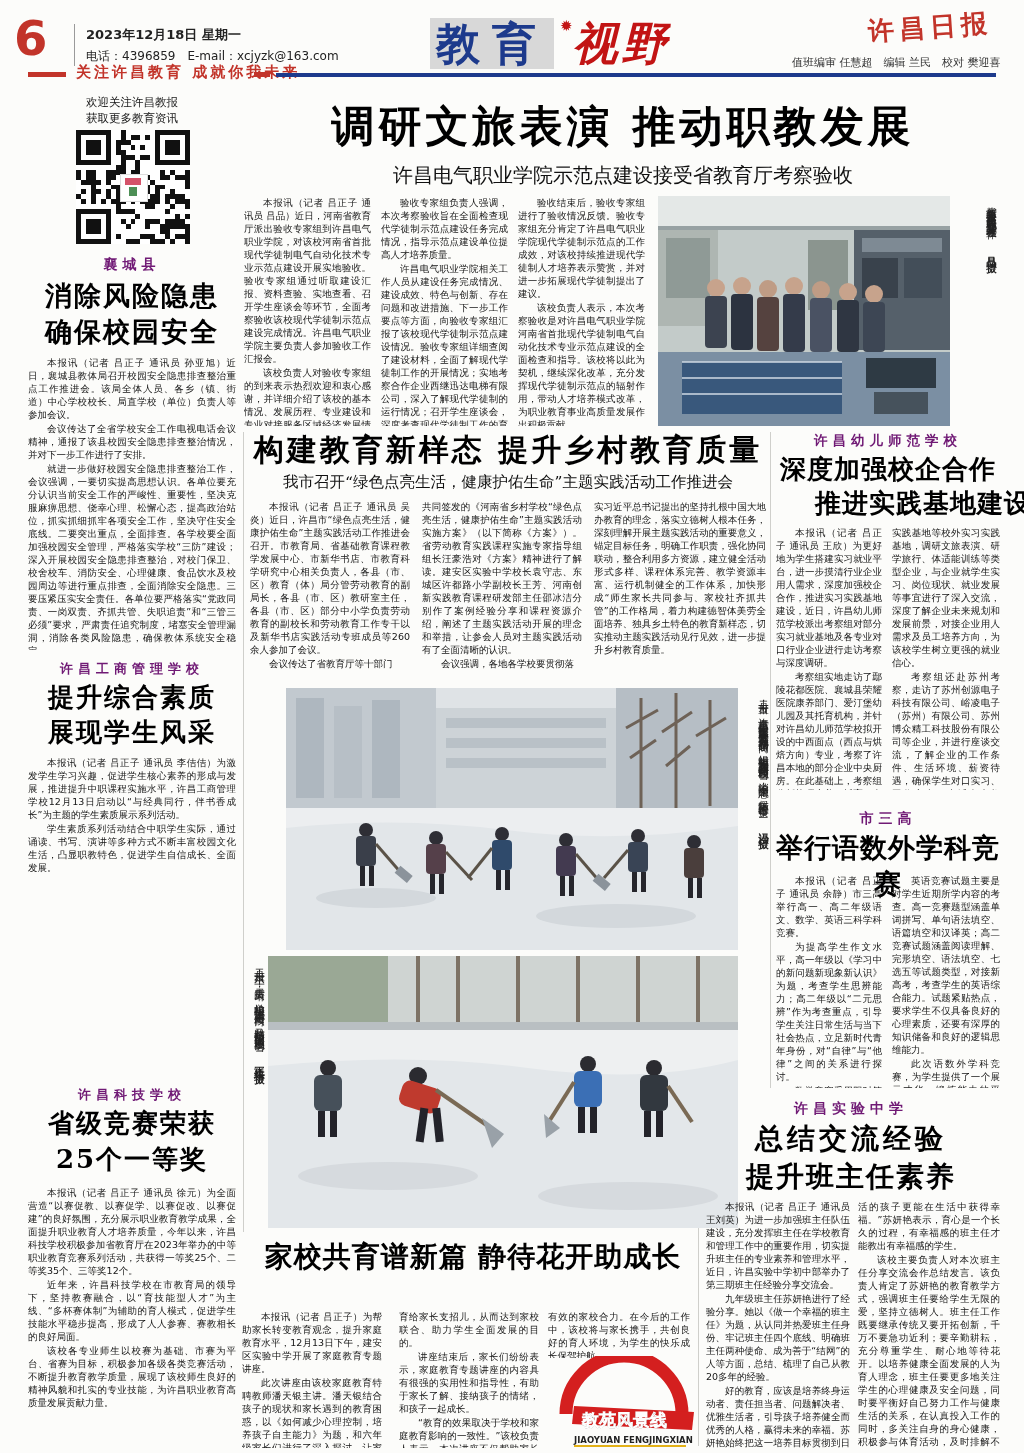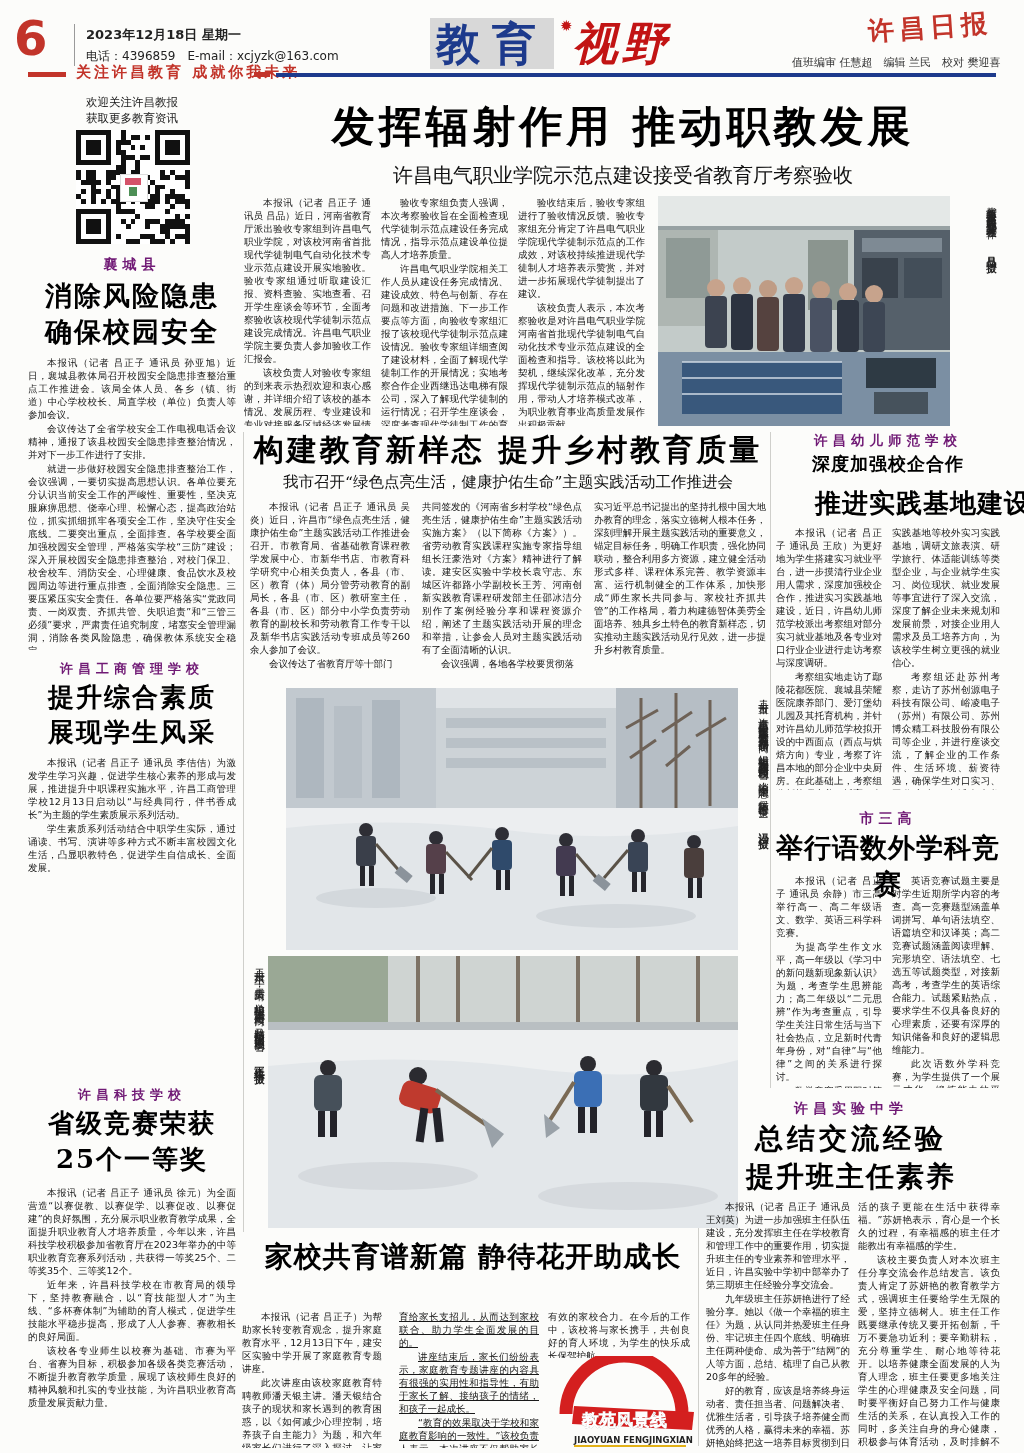--- a/index.html
+++ b/index.html
@@ -250,21 +250,21 @@
 
   <div class="abs ctr kicker serif" style="left:28px;top:1086px;width:208px;font-size:13px;">许昌科技学校</div>
   <div class="abs ctr htitle serif" style="left:28px;top:1106px;width:208px;font-size:26px;letter-spacing:2px;">省级竞赛荣获</div>
   <div class="abs ctr htitle serif" style="left:28px;top:1142px;width:208px;font-size:26px;letter-spacing:2px;">25个一等奖</div>
   <div class="abs colbox" style="left:28px;top:1186px;width:208px;height:262px;">
     <p class="bp">本报讯（记者 吕正子 通讯员 徐元）为全面营造“以赛促教、以赛促学、以赛促改、以赛促建”的良好氛围，充分展示职业教育教学成果，全面提升职业教育人才培养质量，今年以来，许昌科技学校积极参加省教育厅在2023年举办的中等职业教育竞赛系列活动，共获得一等奖25个、二等奖35个、三等奖12个。</p>
     <p class="bp">近年来，许昌科技学校在市教育局的领导下，坚持教赛融合，以“育技能型人才”为主线、“多杯赛体制”为辅助的育人模式，促进学生技能水平稳步提高，形成了人人参赛、赛教相长的良好局面。</p>
     <p class="bp">该校各专业师生以校赛为基础、市赛为平台、省赛为目标，积极参加各级各类竞赛活动，不断提升教育教学质量，展现了该校师生良好的精神风貌和扎实的专业技能，为许昌职业教育高质量发展贡献力量。</p>
   </div>
 
-  <div class="abs ctr htitle" style="left:250px;top:98px;width:746px;font-size:43px;letter-spacing:4px;">发挥辐射作用 推动职教发展</div>
+  <div class="abs ctr htitle" style="left:250px;top:98px;width:746px;font-size:43px;letter-spacing:4px;">调研文旅表演 推动职教发展</div>
   <div class="abs ctr serif" style="left:250px;top:162px;width:746px;font-size:20px;color:#111;">许昌电气职业学院示范点建设接受省教育厅考察验收</div>
   <div class="abs colbox" style="left:244px;top:196px;width:127px;height:230px;">
     <p class="bp">本报讯（记者 吕正子 通讯员 吕品）近日，河南省教育厅派出验收专家组到许昌电气职业学院，对该校河南省首批现代学徒制电气自动化技术专业示范点建设开展实地验收。验收专家组通过听取建设汇报、资料查验、实地查看、召开学生座谈会等环节，全面考察验收该校现代学徒制示范点建设完成情况。许昌电气职业学院主要负责人参加验收工作汇报会。</p>
     <p class="bp">该校负责人对验收专家组的到来表示热烈欢迎和衷心感谢，并详细介绍了该校的基本情况、发展历程、专业建设和专业对接服务区域经济发展情况等，同时希望验收专家组对该校现代学徒制建设提出宝贵意见。</p>
   </div>
   <div class="abs colbox" style="left:381px;top:196px;width:127px;height:230px;">
     <p class="bp">验收专家组负责人强调，本次考察验收旨在全面检查现代学徒制示范点建设任务完成情况，指导示范点建设单位提高人才培养质量。</p>
     <p class="bp">许昌电气职业学院相关工作人员从建设任务完成情况、建设成效、特色与创新、存在问题和改进措施、下一步工作要点等方面，向验收专家组汇报了该校现代学徒制示范点建设情况。验收专家组详细查阅了建设材料，全面了解现代学徒制工作的开展情况；实地考察合作企业西继迅达电梯有限公司，深入了解现代学徒制的运行情况；召开学生座谈会，深度考查现代学徒制工作的育人实效。</p>
   </div>
   <div class="abs colbox" style="left:518px;top:196px;width:127px;height:230px;">
@@ -322,21 +322,21 @@
   </div>
   <div class="abs colbox" style="left:422px;top:500px;width:160px;height:188px;">
     <p class="bp" style="text-indent:0;">共同签发的《河南省乡村学校“绿色点亮生活，健康护佑生命”主题实践活动实施方案》（以下简称《方案》）。省劳动教育实践课程实施专家指导组组长汪豪浩对《方案》精神进行了解读。建安区实验中学校长袁守志、东城区许都路小学副校长王芳、河南创新实践教育课程研发部主任邵冰洁分别作了案例经验分享和课程资源介绍，阐述了主题实践活动开展的理念和举措，让参会人员对主题实践活动有了全面清晰的认识。</p>
     <p class="bp">会议强调，各地各学校要贯彻落</p>
   </div>
   <div class="abs colbox" style="left:594px;top:500px;width:172px;height:188px;">
     <p class="bp" style="text-indent:0;">实习近平总书记提出的坚持扎根中国大地办教育的理念，落实立德树人根本任务，深刻理解开展主题实践活动的重要意义，锚定目标任务，明确工作职责，强化协同联动，整合利用多方资源，建立健全活动形式多样、课程体系完善、教学资源丰富、运行机制健全的工作体系，加快形成“师生家长共同参与、家校社齐抓共管”的工作格局，着力构建德智体美劳全面培养、独具乡土特色的教育新样态，切实推动主题实践活动见行见效，进一步提升乡村教育质量。</p>
   </div>
 
   <div class="abs ctr kicker serif" style="left:776px;top:432px;width:224px;font-size:13.5px;">许昌幼儿师范学校</div>
-  <div class="abs ctr htitle serif" style="left:776px;top:452px;width:224px;font-size:18px;letter-spacing:1px;">深度加强校企合作</div>
+  <div class="abs ctr htitle serif" style="left:776px;top:452px;width:224px;font-size:26px;letter-spacing:1px;">深度加强校企合作</div>
   <div class="abs ctr htitle serif" style="left:807px;top:486px;width:224px;font-size:26px;letter-spacing:1px;text-align:right;">推进实践基地建设</div>
   <div class="abs colbox" style="left:776px;top:526px;width:106px;height:264px;">
     <p class="bp">本报讯（记者 吕正子 通讯员 王欣）为更好地为学生搭建实习就业平台，进一步摸清行业企业用人需求，深度加强校企合作，推进实习实践基地建设，近日，许昌幼儿师范学校派出考察组对部分实习就业基地及各专业对口行业企业进行走访考察与深度调研。</p>
     <p class="bp">考察组实地走访了鄢陵花都医院、襄城县荣耀医院康养部门、爱汀堡幼儿园及其托育机构，并针对许昌幼儿师范学校拟开设的中西面点（西点与烘焙方向）专业，考察了许昌本地的部分企业中央厨房。在此基础上，考察组分析梳理康养、托育、食品等类型专业的发展方向和市场前景，了解专业和社会用人需求，分析新增专业的设置方向和就业形势，及时调整招生模式和人才培养方案，应对就业市场对高质量人才的需求。</p>
 
   </div>
   <div class="abs colbox" style="left:892px;top:526px;width:108px;height:264px;">
     <p class="bp" style="text-indent:0;">实践基地等校外实习实践基地，调研文旅表演、研学旅行、体适能训练等类型企业，与企业就学生实习、岗位现状、就业发展等事宜进行了深入交流，深度了解企业未来规划和发展前景，对接企业用人需求及员工培养方向，为该校学生树立更强的就业信心。</p>
     <p class="bp">考察组还赴苏州考察，走访了苏州创源电子科技有限公司、峪凌电子（苏州）有限公司、苏州博众精工科技股份有限公司等企业，并进行座谈交流，了解企业的工作条件、生活环境、薪资待遇，确保学生对口实习、工作安全、生活自由舒适、薪资相对优厚。</p>
 
@@ -446,21 +446,21 @@
   <div class="abs vtext" style="left:238px;top:960px;width:28px;height:264px;">
     <span>十二月十六日上午，雪后天晴，学校组织学生志愿者走出校门，及时清扫学校门前人行道上的积雪。</span>
     <span class="credit" style="margin-top:8px;display:inline-block;">王廷培 摄</span>
   </div>
 
   <div class="abs ctr htitle serif" style="left:250px;top:1238px;width:446px;font-size:28px;letter-spacing:1px;">家校共育谱新篇 静待花开助成长</div>
   <div class="abs colbox" style="left:242px;top:1310px;width:140px;height:138px;">
     <p class="bp">本报讯（记者 吕正子）为帮助家长转变教育观念，提升家庭教育水平，12月13日下午，建安区实验中学开展了家庭教育专题讲座。</p>
     <p class="bp">此次讲座由该校家庭教育特聘教师潘天银主讲。潘天银结合孩子的现状和家长遇到的教育困惑，以《如何减少心理控制，培养孩子自主能力》为题，和六年级家长们进行了深入探讨，让家长了解主动权在孩子手中，变说为问，针对亲子教</p>
   </div>
-  <div class="abs colbox" style="left:399px;top:1310px;width:140px;height:138px;text-decoration:underline;">
+  <div class="abs colbox" style="left:399px;top:1310px;width:140px;height:138px;">
     <p class="bp" style="text-indent:0;">育给家长支招儿，从而达到家校联合、助力学生全面发展的目的。</p>
     <p class="bp">讲座结束后，家长们纷纷表示，家庭教育专题讲座的内容具有很强的实用性和指导性，有助于家长了解、接纳孩子的情绪，和孩子一起成长。</p>
     <p class="bp">“教育的效果取决于学校和家庭教育影响的一致性。”该校负责人表示，本次讲座不仅帮助家长树立了正确的教育观念，而且有助于形成</p>
   </div>
   <div class="abs colbox" style="left:548px;top:1310px;width:142px;height:48px;">
     <p class="bp" style="text-indent:0;">有效的家校合力。在今后的工作中，该校将与家长携手，共创良好的育人环境，为学生的快乐成长保驾护航。</p>
   </div>
 
   <div class="abs" style="left:548px;top:1356px;width:150px;height:92px;">
     <svg class="jylogo" width="150" height="92" viewBox="0 0 150 92">

